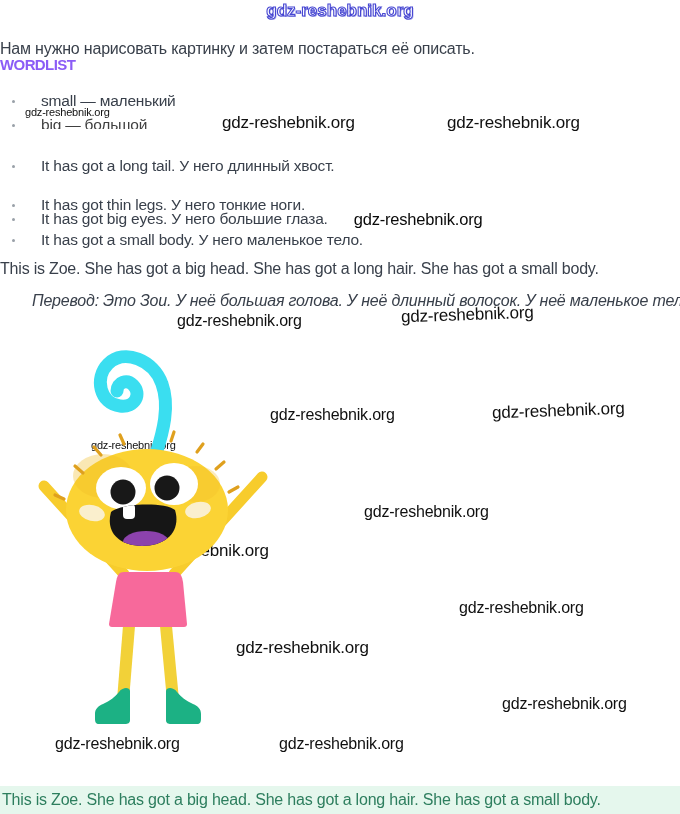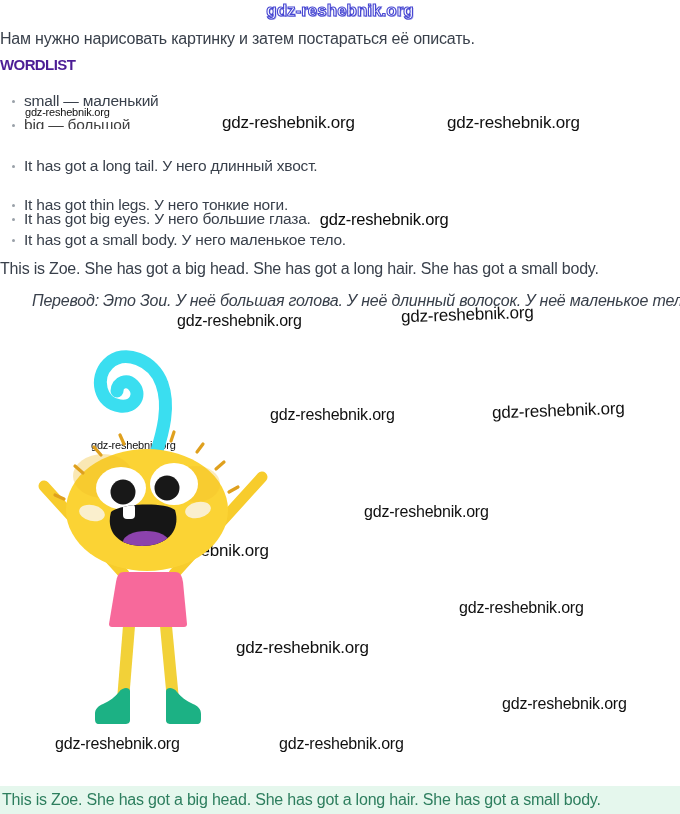--- a/index.html
+++ b/index.html
@@ -1,23 +1,23 @@
 <!DOCTYPE html>
 <html><head>
 <meta charset="utf-8">
 <style>
   html,body{margin:0;padding:0;}
   .page{
     position:relative;width:680px;height:814px;background:#ffffff;overflow:hidden;
     font-family:Liberation Sans, sans-serif;color:#39404b;
   }
   .txt{position:absolute;left:0;margin:0;font-size:16px;line-height:19px;letter-spacing:-0.2px;white-space:nowrap;}
-  .intro{top:29px;text-align:right;}
-  .wordlist-title{top:55px;font-size:15px;font-weight:700;letter-spacing:-0.6px;color:#4c1d95;}
-  .li{position:absolute;left:12px;display:flex;align-items:flex-start;gap:9px;font-size:15.5px;line-height:18px;letter-spacing:-0.2px;white-space:nowrap;}
+  .intro{top:39px;text-align:right;}
+  .wordlist-title{top:55px;font-size:15px;font-weight:700;letter-spacing:-0.6px;color:#8b5cf6;}
+  .li{position:absolute;left:12px;display:flex;align-items:flex-start;gap:26px;font-size:15.5px;line-height:18px;letter-spacing:-0.2px;white-space:nowrap;}
   .dot{flex:0 0 auto;width:3px;height:3px;border-radius:50%;background:#99a0a8;margin-top:8px;}
   .li.faded{color:#404040;height:13px;overflow:hidden;}
   .answer{top:259px;}
   .translation{top:291px;font-style:italic;margin-left:32px;}
   .wm{position:absolute;margin:0;font-size:16px;line-height:18px;color:#101010;letter-spacing:-0.2px;white-space:nowrap;}
   .wm.big{font-size:17px;}
   .wm.small{font-size:11px;line-height:12px;}
   .wm.tilt{transform:rotate(-2deg);}
   .wm-top{
     top:2px;left:0;width:680px;text-align:center;font-size:17px;font-weight:700;

